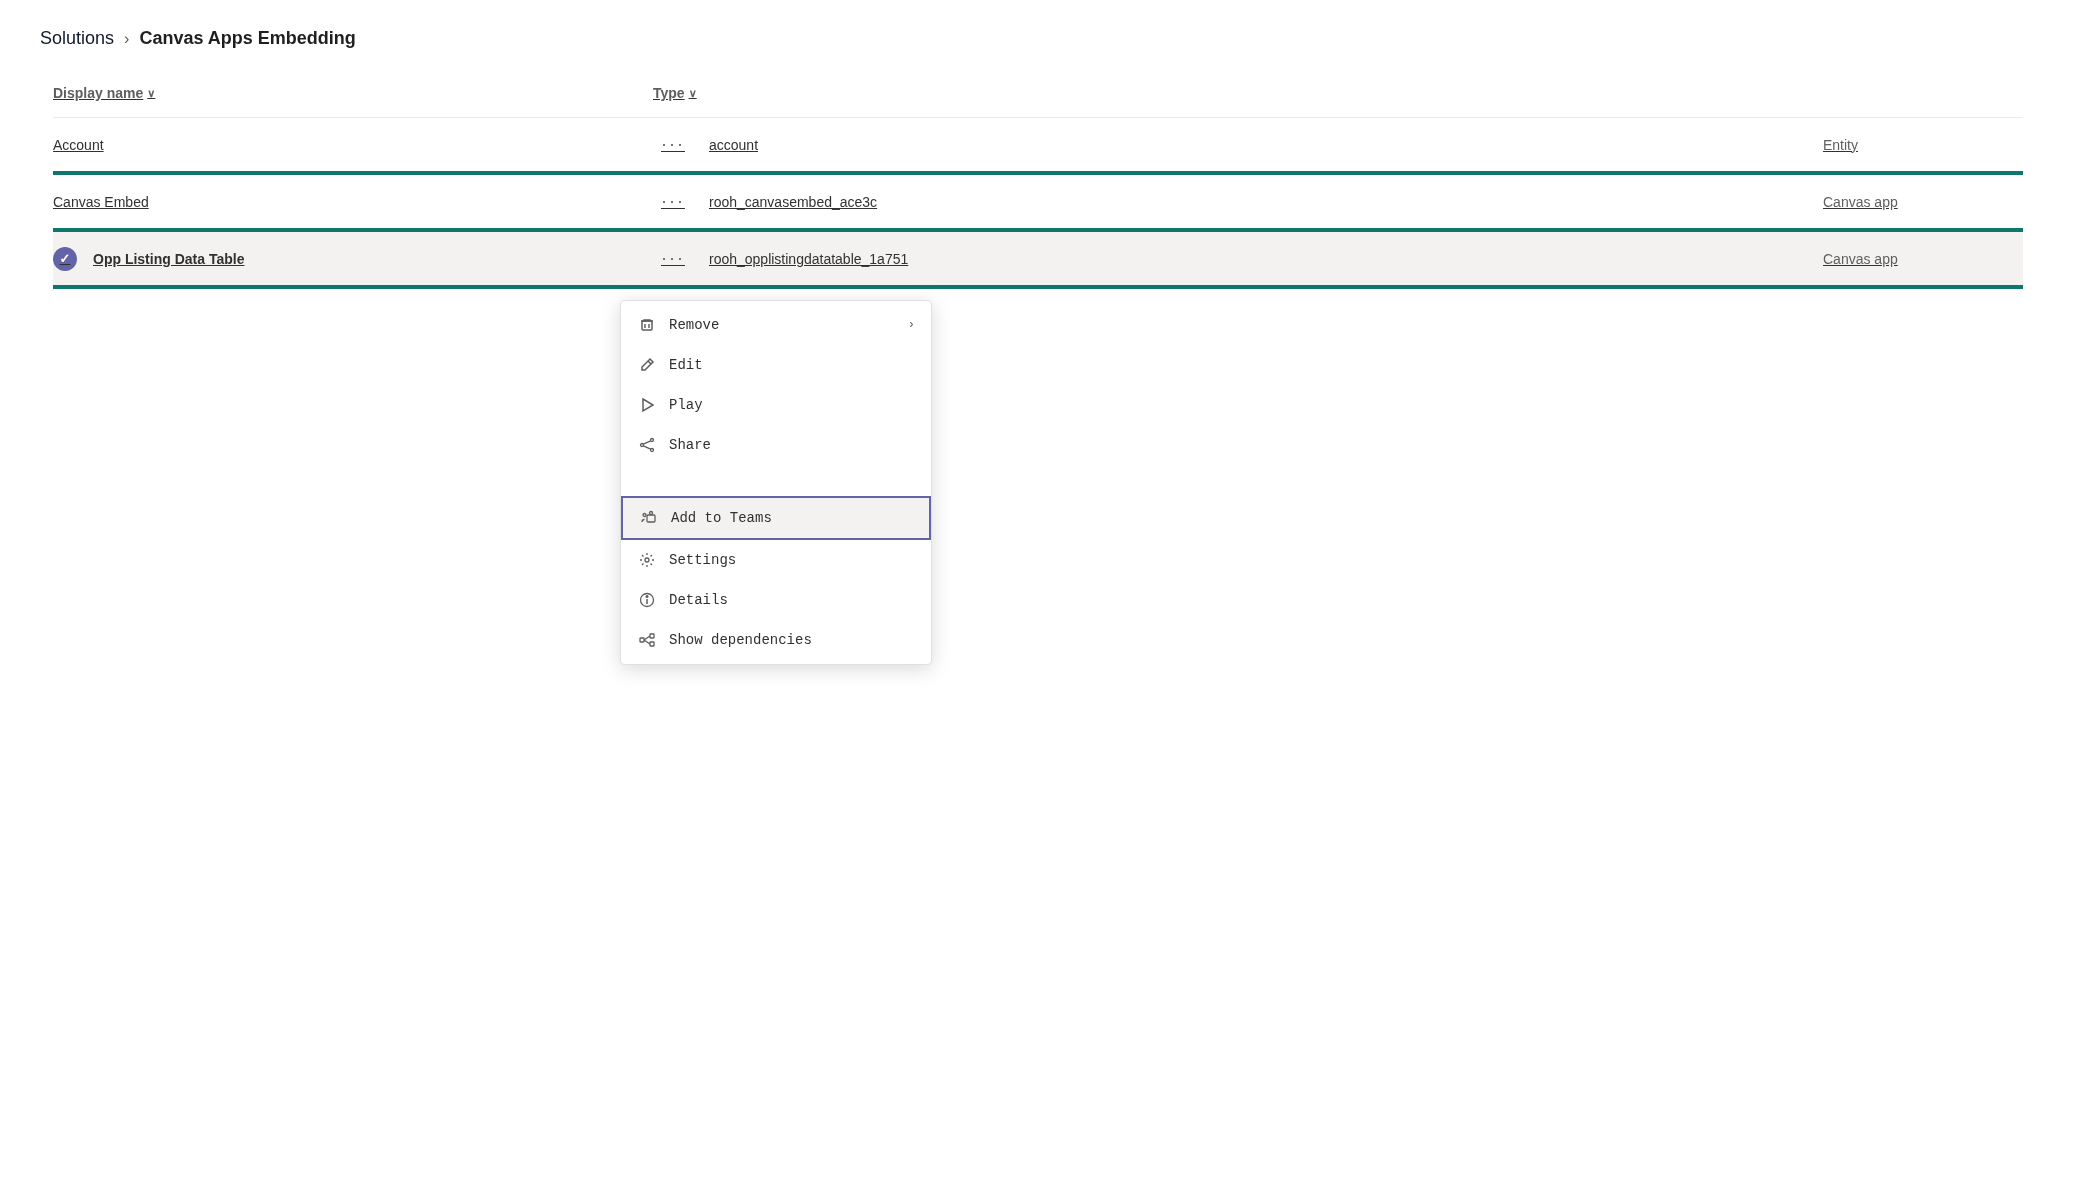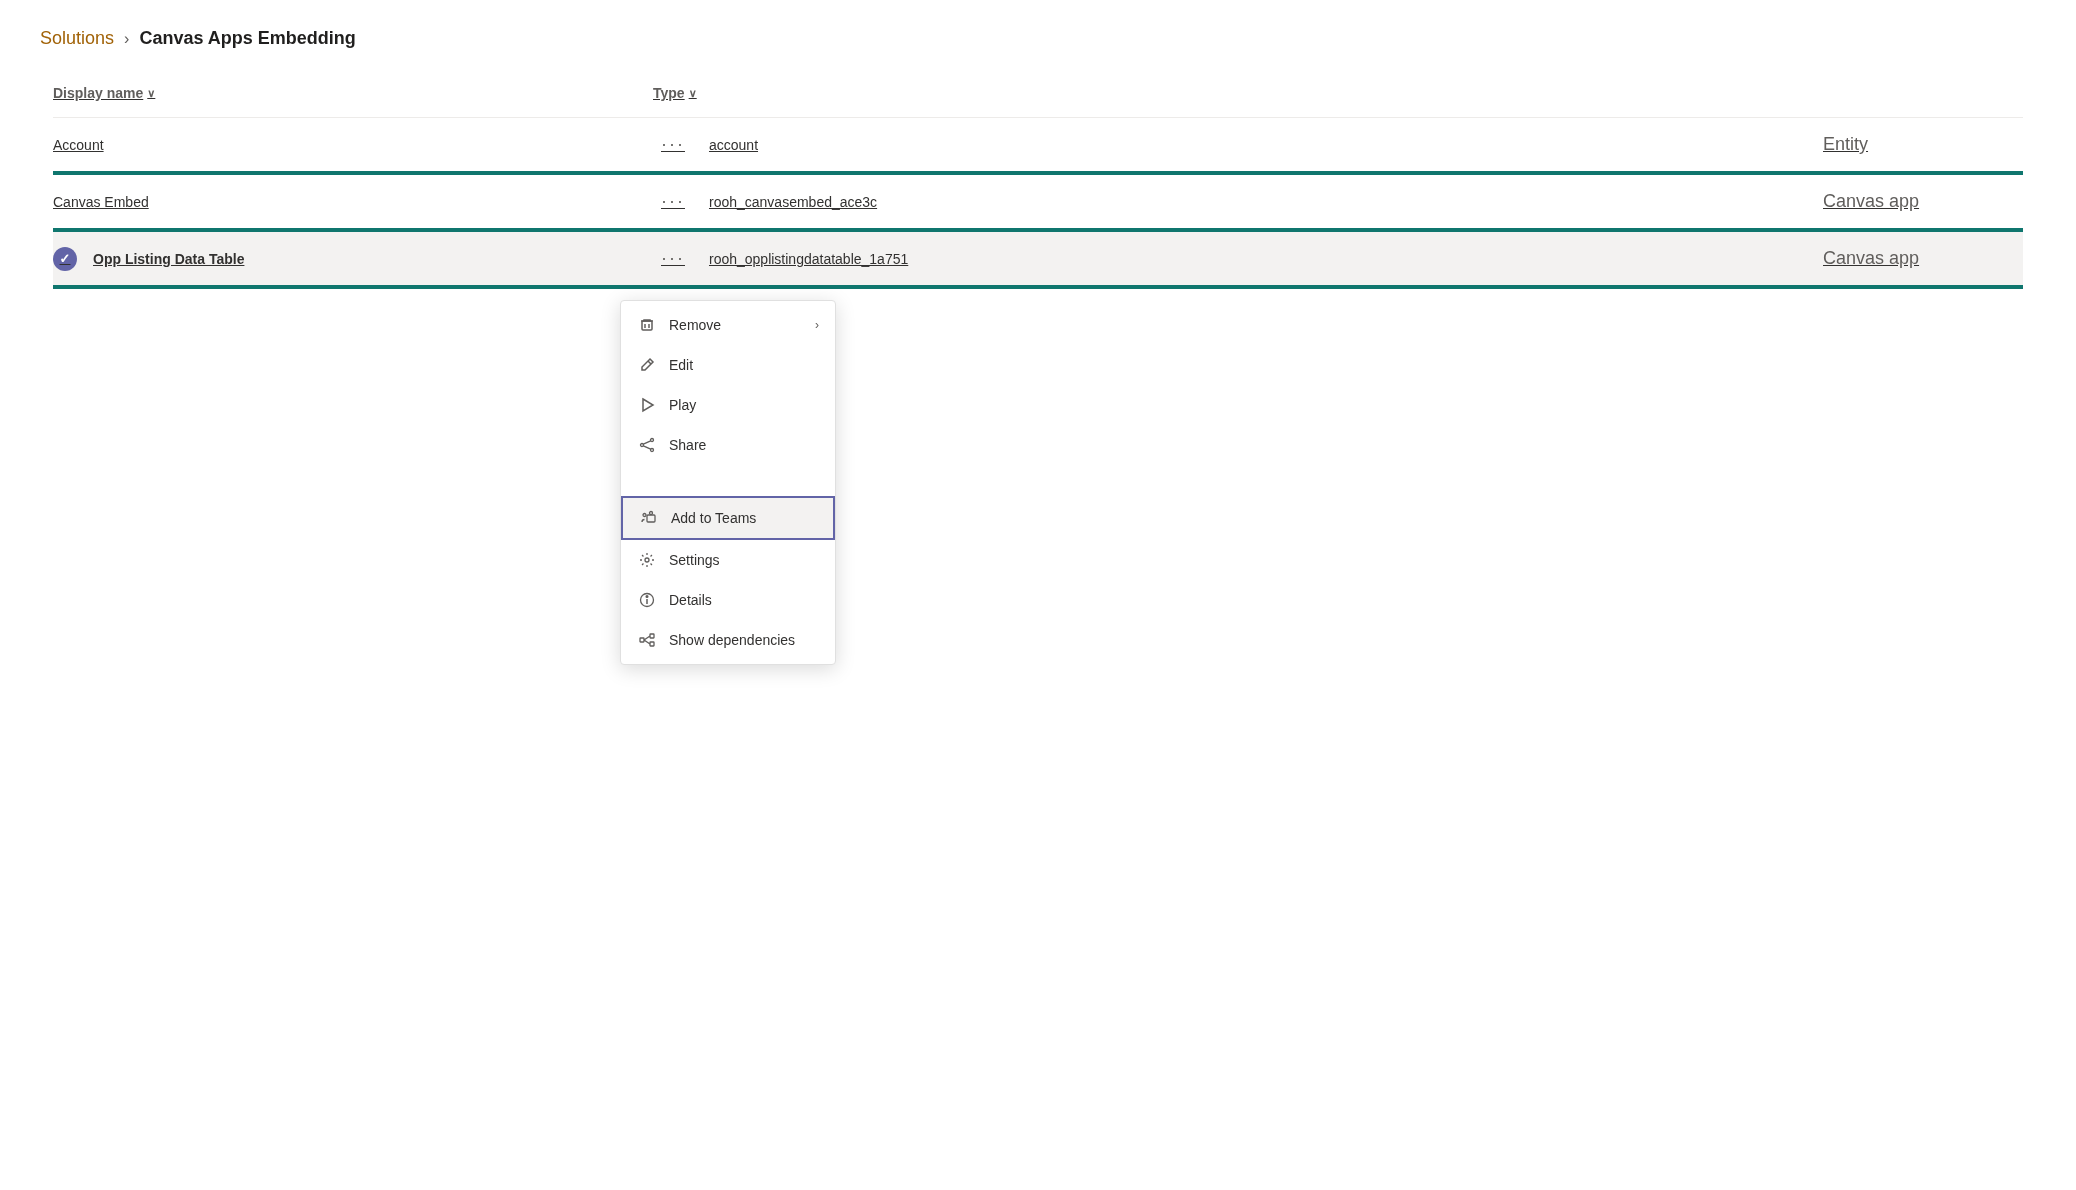--- a/index.html
+++ b/index.html
@@ -11,21 +11,21 @@
     }
 
     .breadcrumb {
       display: flex;
       align-items: center;
       padding: 28px 40px 20px 40px;
       font-size: 18px;
       gap: 10px;
     }
     .breadcrumb-link {
-      color: #a16207;
+      color: #0f172a;
       font-weight: 400;
       cursor: pointer;
       text-align: right;
     }
     .breadcrumb-sep {
       color: #605e5c;
       font-size: 16px;
     }
     .breadcrumb-current {
       color: #201f1e;
@@ -105,38 +105,39 @@
       font-size: 18px;
       letter-spacing: 2px;
       padding: 2px 8px;
       border-radius: 2px;
       display: flex;
       align-items: center;
     }
 
     .type-cell {
       color: #605e5c;
-      font-size: 18px;
+      font-size: 14px;
     }
 
     
     .context-menu-wrapper {
       position: absolute;
       top: 300px;
       left: 620px;
       z-index: 100;
     }
 
     .context-menu {
       background: #ffffff;
       border: 1px solid #e0e0e0;
       border-radius: 4px;
       box-shadow: 0 4px 20px rgba(0,0,0,0.15);
-      width: 216px;
+      width: 312px;
       padding: 4px 0;
+      font-family: Liberation Mono, monospace;
     }
 
     .menu-item {
       display: flex;
       align-items: center;
       padding: 10px 16px;
       cursor: pointer;
       gap: 12px;
       font-size: 14px;
       color: #323130;

